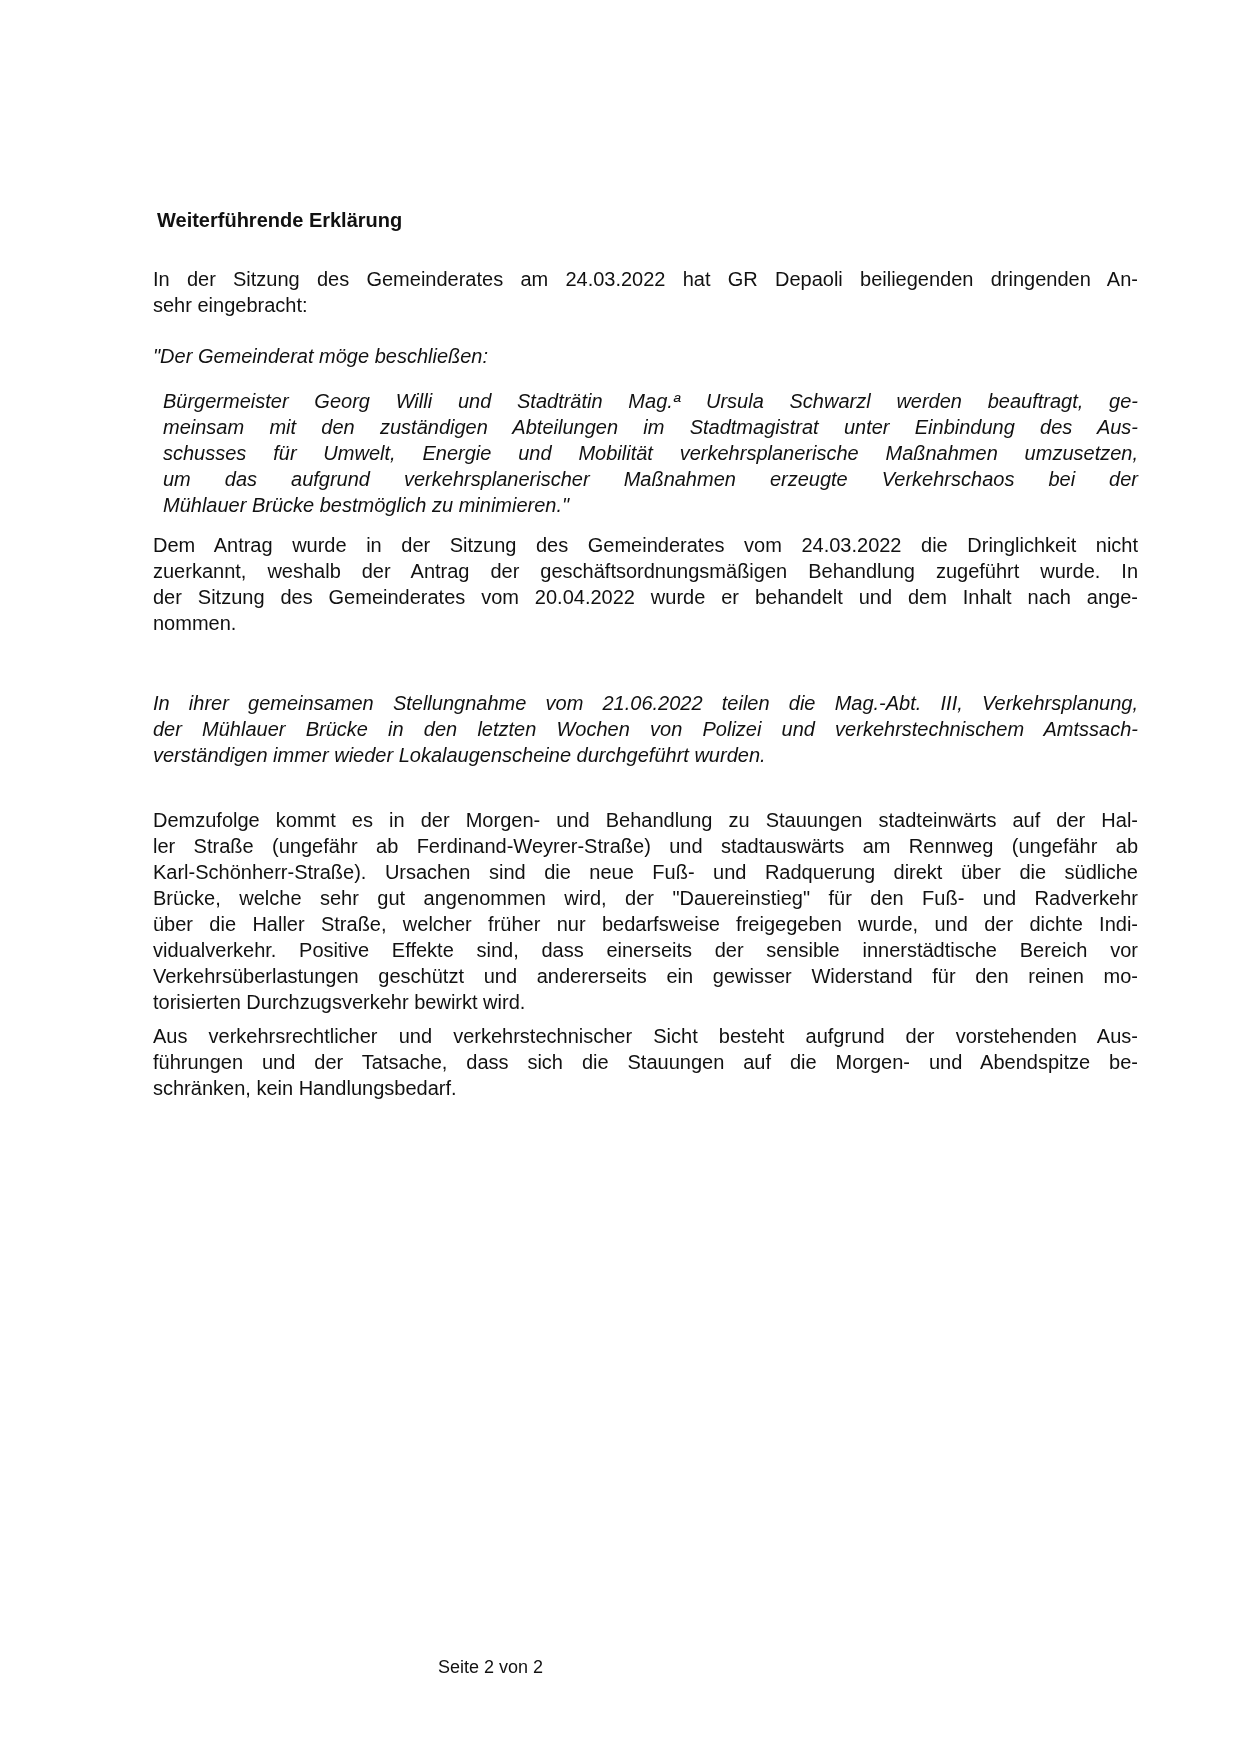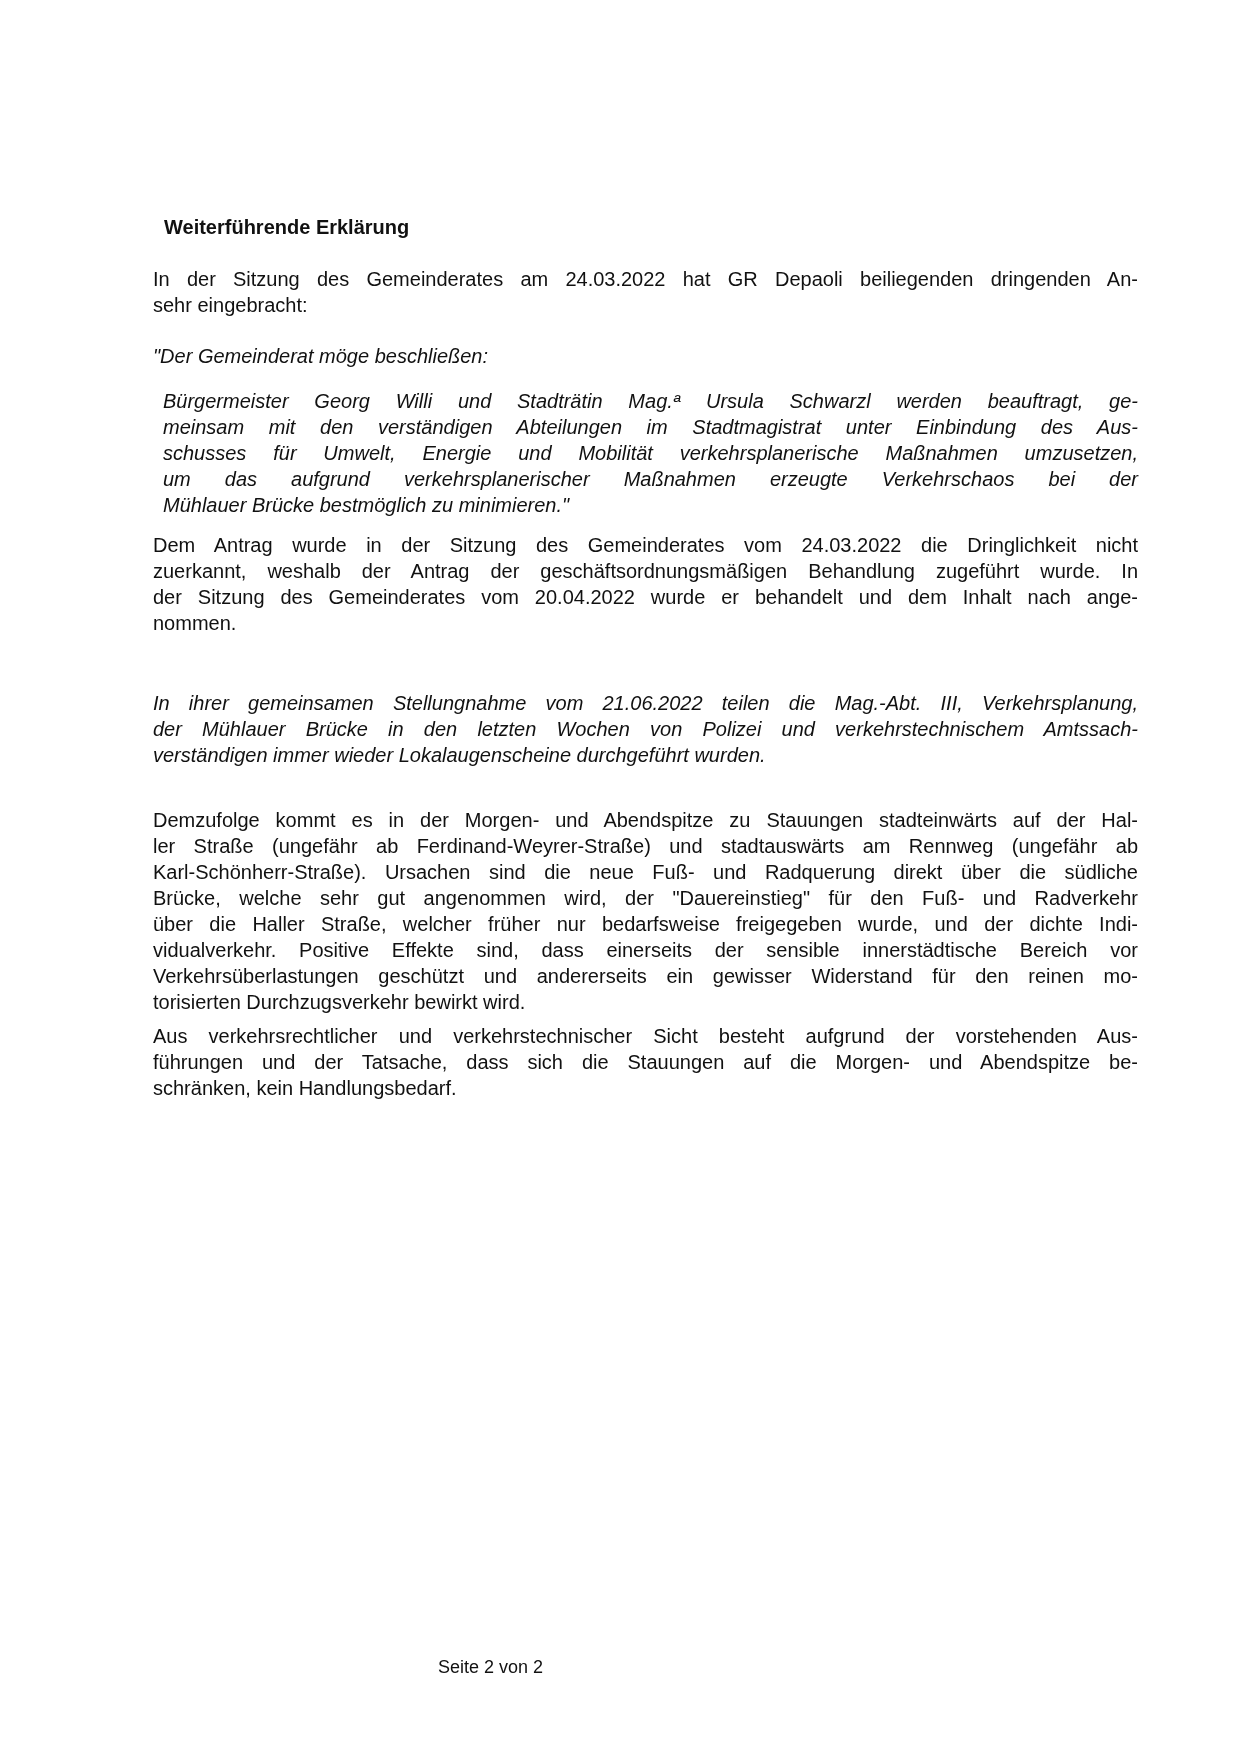--- a/index.html
+++ b/index.html
@@ -18,21 +18,21 @@
     .page {
       position: absolute;
       left: 153px;
       top: 0;
       width: 985px;
     }
     .heading {
       position: absolute;
       top: 203px;
       left: 0;
-      margin: 11px;
+      margin: 4px;
       font-size: 20px;
       font-weight: bold;
       line-height: 26px;
     }
     .block {
       position: absolute;
       left: 0;
       width: 985px;
       margin: 0;
       font-size: 20px;
@@ -77,41 +77,41 @@
 
   <p class="block p1">
     <span class="justify-line">In der Sitzung des Gemeinderates am 24.03.2022 hat GR Depaoli beiliegenden dringenden An-</span>
     <span class="line">sehr eingebracht:</span>
   </p>
 
   <p class="block quote-intro">"Der Gemeinderat möge beschließen:</p>
 
   <p class="block quote-body">
     <span class="justify-line">Bürgermeister Georg Willi und Stadträtin Mag.ª Ursula Schwarzl werden beauftragt, ge-</span>
-    <span class="justify-line">meinsam mit den verständigen Abteilungen im Stadtmagistrat unter Einbindung des Aus-</span>
+    <span class="justify-line">meinsam mit den zuständigen Abteilungen im Stadtmagistrat unter Einbindung des Aus-</span>
     <span class="justify-line">schusses für Umwelt, Energie und Mobilität verkehrsplanerische Maßnahmen umzusetzen,</span>
     <span class="justify-line">um das aufgrund verkehrsplanerischer Maßnahmen erzeugte Verkehrschaos bei der</span>
     <span class="line">Mühlauer Brücke bestmöglich zu minimieren."</span>
   </p>
 
   <p class="block p2">
     <span class="justify-line">Dem Antrag wurde in der Sitzung des Gemeinderates vom 24.03.2022 die Dringlichkeit nicht</span>
     <span class="justify-line">zuerkannt, weshalb der Antrag der geschäftsordnungsmäßigen Behandlung zugeführt wurde. In</span>
     <span class="justify-line">der Sitzung des Gemeinderates vom 20.04.2022 wurde er behandelt und dem Inhalt nach ange-</span>
     <span class="line">nommen.</span>
   </p>
 
   <p class="block p3">
     <span class="justify-line">In ihrer gemeinsamen Stellungnahme vom 21.06.2022 teilen die Mag.-Abt. III, Verkehrsplanung,</span>
     <span class="justify-line">der Mühlauer Brücke in den letzten Wochen von Polizei und verkehrstechnischem Amtssach-</span>
     <span class="line">verständigen immer wieder Lokalaugenscheine durchgeführt wurden.</span>
   </p>
 
   <p class="block p4">
-    <span class="justify-line">Demzufolge kommt es in der Morgen- und Abendspitze zu Stauungen stadteinwärts auf der Hal-</span>
+    <span class="justify-line">Demzufolge kommt es in der Morgen- und Behandlung zu Stauungen stadteinwärts auf der Hal-</span>
     <span class="justify-line">ler Straße (ungefähr ab Ferdinand-Weyrer-Straße) und stadtauswärts am Rennweg (ungefähr ab</span>
     <span class="justify-line">Karl-Schönherr-Straße). Ursachen sind die neue Fuß- und Radquerung direkt über die südliche</span>
     <span class="justify-line">Brücke, welche sehr gut angenommen wird, der "Dauereinstieg" für den Fuß- und Radverkehr</span>
     <span class="justify-line">über die Haller Straße, welcher früher nur bedarfsweise freigegeben wurde, und der dichte Indi-</span>
     <span class="justify-line">vidualverkehr. Positive Effekte sind, dass einerseits der sensible innerstädtische Bereich vor</span>
     <span class="justify-line">Verkehrsüberlastungen geschützt und andererseits ein gewisser Widerstand für den reinen mo-</span>
     <span class="line">torisierten Durchzugsverkehr bewirkt wird.</span>
   </p>
 
   <p class="block p5">

